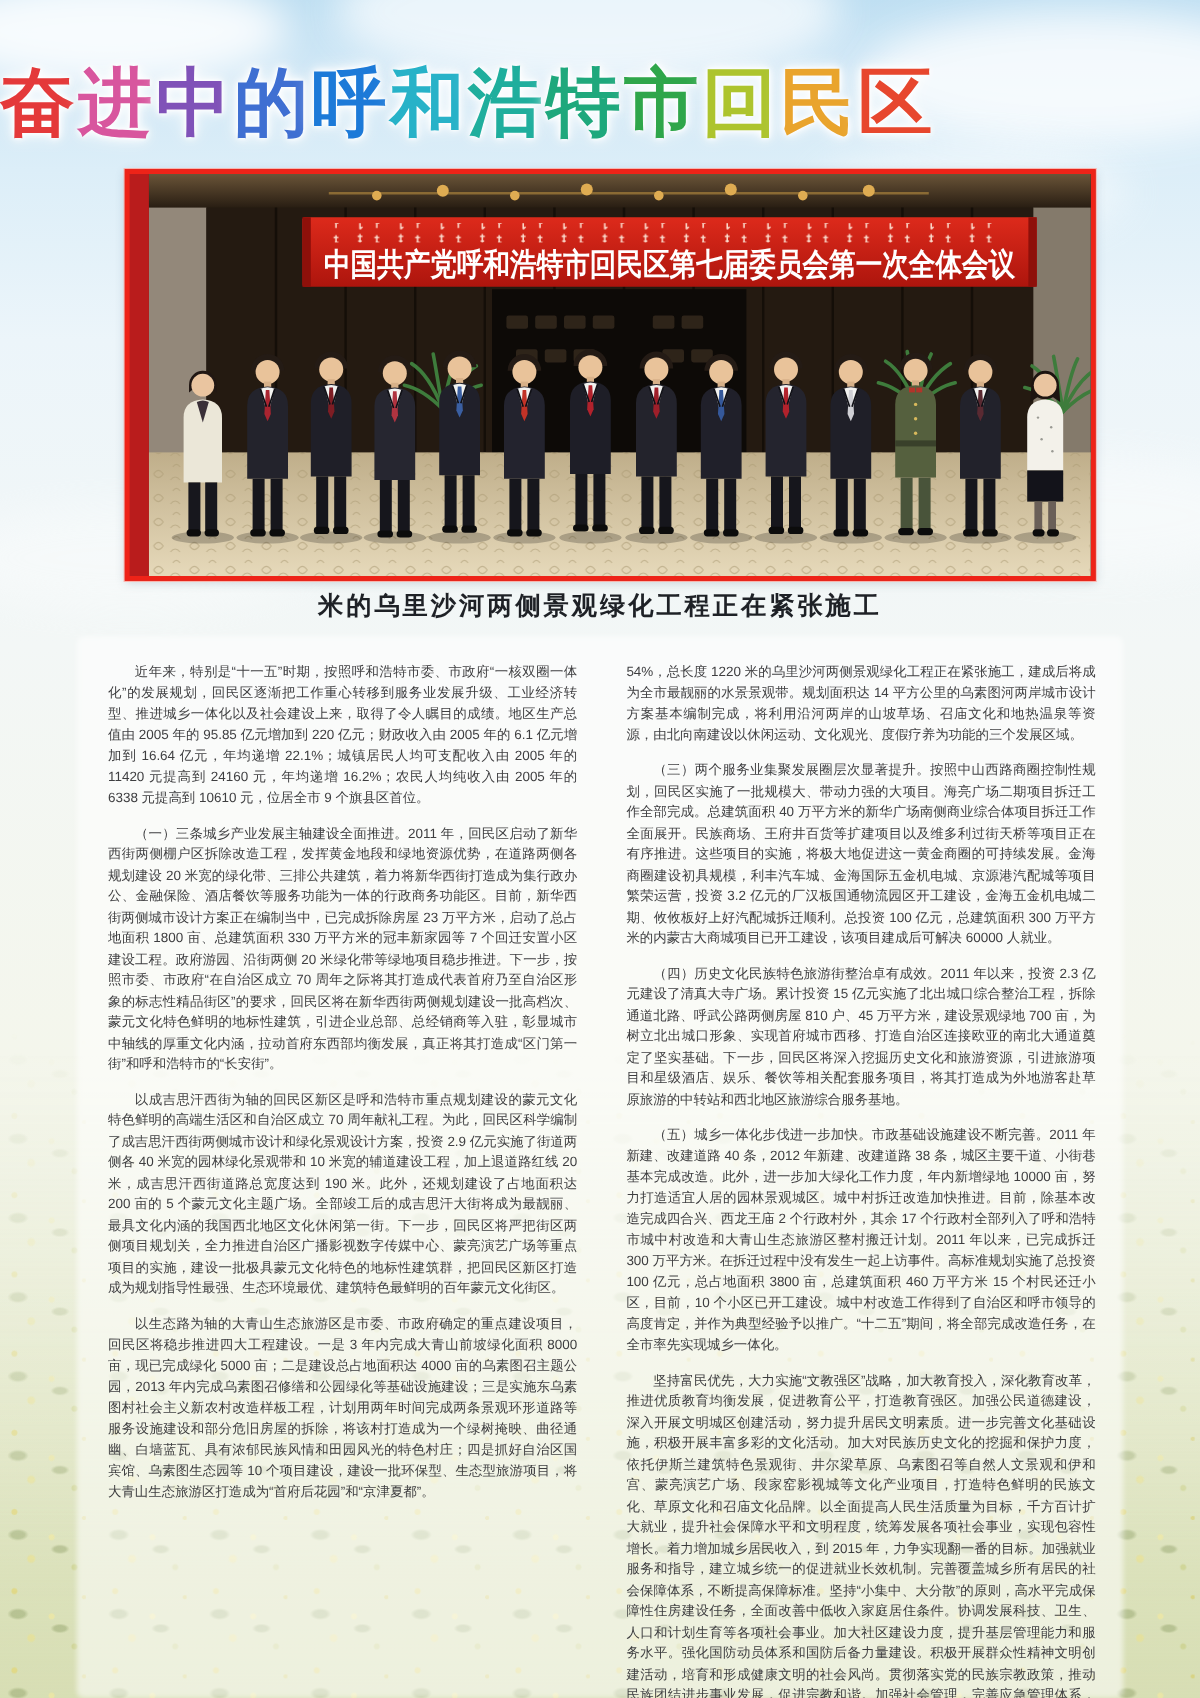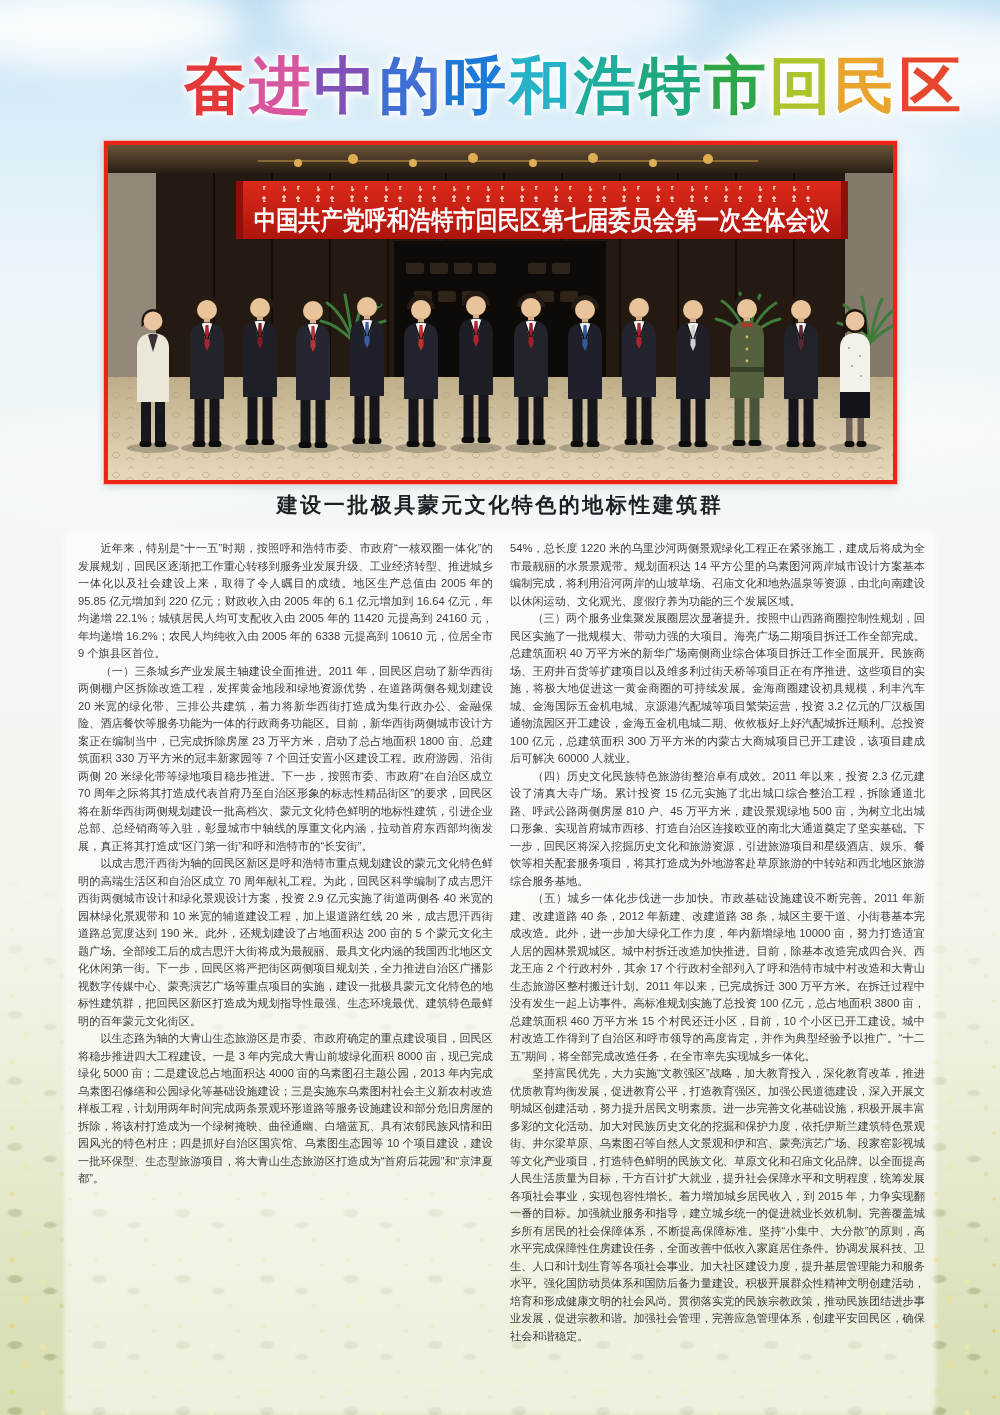--- a/index.html
+++ b/index.html
@@ -30,48 +30,49 @@
     background-size:84px 66px,84px 66px,84px 66px,84px 66px,84px 66px,84px 66px,84px 66px,100% 100%;
     -webkit-mask-image:linear-gradient(180deg,transparent 0,rgba(0,0,0,.5) 45%,#000 80%);
     mask-image:linear-gradient(180deg,transparent 0,rgba(0,0,0,.5) 45%,#000 80%);
   }
   .article-backdrop{
     position:absolute;left:64px;top:530px;width:872px;height:885px;
     background:rgba(255,255,255,.55);border-radius:6px;filter:blur(2px);
   }
 
   .title{
-    position:absolute;left:0;top:52px;width:964px;margin:0;text-align:right;
+    position:absolute;left:0;top:52px;width:964px;margin:0;text-align:left;
     font-family:"DejaVu Sans","Liberation Sans",sans-serif;
     font-size:62px;font-weight:bold;letter-spacing:3px;line-height:1.1;
   }
   .tchar{
     text-shadow:0 0 3px #fff,0 0 6px #fff,0 0 10px #fff,0 0 16px rgba(255,255,255,.9);
   }
 
   .photo-frame{
     position:absolute;left:104px;top:141px;width:785px;height:335px;margin:0;
     border:4px solid #ee2318;box-shadow:0 0 0 1px rgba(255,170,160,.8),0 2px 8px rgba(60,90,120,.25);
-    background:#ec4899;
+    background:#b91c1c;
+    padding-left:16px;
   }
   .photo-frame svg{display:block;}
 
   .caption{
     position:absolute;left:0;top:491px;width:1000px;text-align:center;
     font-family:"Liberation Serif","DejaVu Serif",serif;
     font-size:21px;font-weight:bold;letter-spacing:2.5px;color:#1e2126;
   }
 
   .article{
     position:absolute;left:78px;top:540px;width:847px;
     display:flex;gap:17px;
     color:#3e3e40;font-size:11.2px;line-height:17.5px;text-align:justify;
   }
   .col{flex:1;min-width:0;}
-  .para,.heading,.cont{margin:0;text-indent:2em;}
+  .para,.heading,.cont{margin:12px;text-indent:2em;}
   .cont{text-indent:0;}
   .heading{color:#333336;}
 </style>
 </head>
 <body>
 
 <div class="cloud c1"></div>
 <div class="cloud c2"></div>
 <div class="cloud c3"></div>
 <div class="cloud c4"></div>
@@ -260,31 +261,31 @@
       <use href="#p-man" transform="translate(449,149)" color="#35589a" style="--suit:#20202a"></use>
       <use href="#p-man" transform="translate(503,147)" color="#b2222c" style="--suit:#24242e"></use>
       <use href="#p-man" transform="translate(557,149)" color="#cfcfd4" style="--suit:#1f1f28"></use>
       <use href="#p-military" transform="translate(611,148)"></use>
       <use href="#p-man" transform="translate(665,149)" color="#5a2a32" style="--suit:#22222b"></use>
       <use href="#p-woman-r" transform="translate(719,159)"></use>
     </g>
   </svg>
 </figure>
 
-<div class="caption">建设一批极具蒙元文化特色的地标性建筑群</div>
+<div class="caption">米的乌里沙河两侧景观绿化工程正在紧张施工</div>
 
 <div class="article">
   <div class="col">
 
   <p class="para">近年来，特别是“十一五”时期，按照呼和浩特市委、市政府“一核双圈一体化”的发展规划，回民区逐渐把工作重心转移到服务业发展升级、工业经济转型、推进城乡一体化以及社会建设上来，取得了令人瞩目的成绩。地区生产总值由 2005 年的 95.85 亿元增加到 220 亿元；财政收入由 2005 年的 6.1 亿元增加到 16.64 亿元，年均递增 22.1%；城镇居民人均可支配收入由 2005 年的 11420 元提高到 24160 元，年均递增 16.2%；农民人均纯收入由 2005 年的 6338 元提高到 10610 元，位居全市 9 个旗县区首位。</p>
       <p class="para">（一）三条城乡产业发展主轴建设全面推进。2011 年，回民区启动了新华西街两侧棚户区拆除改造工程，发挥黄金地段和绿地资源优势，在道路两侧各规划建设 20 米宽的绿化带、三排公共建筑，着力将新华西街打造成为集行政办公、金融保险、酒店餐饮等服务功能为一体的行政商务功能区。目前，新华西街两侧城市设计方案正在编制当中，已完成拆除房屋 23 万平方米，启动了总占地面积 1800 亩、总建筑面积 330 万平方米的冠丰新家园等 7 个回迁安置小区建设工程。政府游园、沿街两侧 20 米绿化带等绿地项目稳步推进。下一步，按照市委、市政府“在自治区成立 70 周年之际将其打造成代表首府乃至自治区形象的标志性精品街区”的要求，回民区将在新华西街两侧规划建设一批高档次、蒙元文化特色鲜明的地标性建筑，引进企业总部、总经销商等入驻，彰显城市中轴线的厚重文化内涵，拉动首府东西部均衡发展，真正将其打造成“区门第一街”和呼和浩特市的“长安街”。</p>
       <p class="para">以成吉思汗西街为轴的回民区新区是呼和浩特市重点规划建设的蒙元文化特色鲜明的高端生活区和自治区成立 70 周年献礼工程。为此，回民区科学编制了成吉思汗西街两侧城市设计和绿化景观设计方案，投资 2.9 亿元实施了街道两侧各 40 米宽的园林绿化景观带和 10 米宽的辅道建设工程，加上退道路红线 20 米，成吉思汗西街道路总宽度达到 190 米。此外，还规划建设了占地面积达 200 亩的 5 个蒙元文化主题广场。全部竣工后的成吉思汗大街将成为最靓丽、最具文化内涵的我国西北地区文化休闲第一街。下一步，回民区将严把街区两侧项目规划关，全力推进自治区广播影视数字传媒中心、蒙亮演艺广场等重点项目的实施，建设一批极具蒙元文化特色的地标性建筑群，把回民区新区打造成为规划指导性最强、生态环境最优、建筑特色最鲜明的百年蒙元文化街区。</p>
       <p class="para">以生态路为轴的大青山生态旅游区是市委、市政府确定的重点建设项目，回民区将稳步推进四大工程建设。一是 3 年内完成大青山前坡绿化面积 8000 亩，现已完成绿化 5000 亩；二是建设总占地面积达 4000 亩的乌素图召主题公园，2013 年内完成乌素图召修缮和公园绿化等基础设施建设；三是实施东乌素图村社会主义新农村改造样板工程，计划用两年时间完成两条景观环形道路等服务设施建设和部分危旧房屋的拆除，将该村打造成为一个绿树掩映、曲径通幽、白墙蓝瓦、具有浓郁民族风情和田园风光的特色村庄；四是抓好自治区国宾馆、乌素图生态园等 10 个项目建设，建设一批环保型、生态型旅游项目，将大青山生态旅游区打造成为“首府后花园”和“京津夏都”。</p>
     </div>
   <div class="col">
 
   <p class="cont">54%，总长度 1220 米的乌里沙河两侧景观绿化工程正在紧张施工，建成后将成为全市最靓丽的水景景观带。规划面积达 14 平方公里的乌素图河两岸城市设计方案基本编制完成，将利用沿河两岸的山坡草场、召庙文化和地热温泉等资源，由北向南建设以休闲运动、文化观光、度假疗养为功能的三个发展区域。</p>
       <p class="para">（三）两个服务业集聚发展圈层次显著提升。按照中山西路商圈控制性规划，回民区实施了一批规模大、带动力强的大项目。海亮广场二期项目拆迁工作全部完成。总建筑面积 40 万平方米的新华广场南侧商业综合体项目拆迁工作全面展开。民族商场、王府井百货等扩建项目以及维多利过街天桥等项目正在有序推进。这些项目的实施，将极大地促进这一黄金商圈的可持续发展。金海商圈建设初具规模，利丰汽车城、金海国际五金机电城、京源港汽配城等项目繁荣运营，投资 3.2 亿元的厂汉板国通物流园区开工建设，金海五金机电城二期、攸攸板好上好汽配城拆迁顺利。总投资 100 亿元，总建筑面积 300 万平方米的内蒙古大商城项目已开工建设，该项目建成后可解决 60000 人就业。</p>
-      <p class="para">（四）历史文化民族特色旅游街整治卓有成效。2011 年以来，投资 2.3 亿元建设了清真大寺广场。累计投资 15 亿元实施了北出城口综合整治工程，拆除通道北路、呼武公路两侧房屋 810 户、45 万平方米，建设景观绿地 500 亩，为树立北出城口形象、实现首府城市西移、打造自治区连接欧亚的南北大通道奠定了坚实基础。下一步，回民区将深入挖掘历史文化和旅游资源，引进旅游项目和星级酒店、娱乐、餐饮等相关配套服务项目，将其打造成为外地游客赴草原旅游的中转站和西北地区旅游综合服务基地。</p>
+      <p class="para">（四）历史文化民族特色旅游街整治卓有成效。2011 年以来，投资 2.3 亿元建设了清真大寺广场。累计投资 15 亿元实施了北出城口综合整治工程，拆除通道北路、呼武公路两侧房屋 810 户、45 万平方米，建设景观绿地 700 亩，为树立北出城口形象、实现首府城市西移、打造自治区连接欧亚的南北大通道奠定了坚实基础。下一步，回民区将深入挖掘历史文化和旅游资源，引进旅游项目和星级酒店、娱乐、餐饮等相关配套服务项目，将其打造成为外地游客赴草原旅游的中转站和西北地区旅游综合服务基地。</p>
       <p class="para">（五）城乡一体化步伐进一步加快。市政基础设施建设不断完善。2011 年新建、改建道路 40 条，2012 年新建、改建道路 38 条，城区主要干道、小街巷基本完成改造。此外，进一步加大绿化工作力度，年内新增绿地 10000 亩，努力打造适宜人居的园林景观城区。城中村拆迁改造加快推进。目前，除基本改造完成四合兴、西龙王庙 2 个行政村外，其余 17 个行政村全部列入了呼和浩特市城中村改造和大青山生态旅游区整村搬迁计划。2011 年以来，已完成拆迁 300 万平方米。在拆迁过程中没有发生一起上访事件。高标准规划实施了总投资 100 亿元，总占地面积 3800 亩，总建筑面积 460 万平方米 15 个村民还迁小区，目前，10 个小区已开工建设。城中村改造工作得到了自治区和呼市领导的高度肯定，并作为典型经验予以推广。“十二五”期间，将全部完成改造任务，在全市率先实现城乡一体化。</p>
       <p class="para">坚持富民优先，大力实施“文教强区”战略，加大教育投入，深化教育改革，推进优质教育均衡发展，促进教育公平，打造教育强区。加强公民道德建设，深入开展文明城区创建活动，努力提升居民文明素质。进一步完善文化基础设施，积极开展丰富多彩的文化活动。加大对民族历史文化的挖掘和保护力度，依托伊斯兰建筑特色景观街、井尔梁草原、乌素图召等自然人文景观和伊和宫、蒙亮演艺广场、段家窑影视城等文化产业项目，打造特色鲜明的民族文化、草原文化和召庙文化品牌。以全面提高人民生活质量为目标，千方百计扩大就业，提升社会保障水平和文明程度，统筹发展各项社会事业，实现包容性增长。着力增加城乡居民收入，到 2015 年，力争实现翻一番的目标。加强就业服务和指导，建立城乡统一的促进就业长效机制。完善覆盖城乡所有居民的社会保障体系，不断提高保障标准。坚持“小集中、大分散”的原则，高水平完成保障性住房建设任务，全面改善中低收入家庭居住条件。协调发展科技、卫生、人口和计划生育等各项社会事业。加大社区建设力度，提升基层管理能力和服务水平。强化国防动员体系和国防后备力量建设。积极开展群众性精神文明创建活动，培育和形成健康文明的社会风尚。贯彻落实党的民族宗教政策，推动民族团结进步事业发展，促进宗教和谐。加强社会管理，完善应急管理体系，创建平安回民区，确保社会和谐稳定。</p>
     </div>
 </div>
 
 </body></html>

